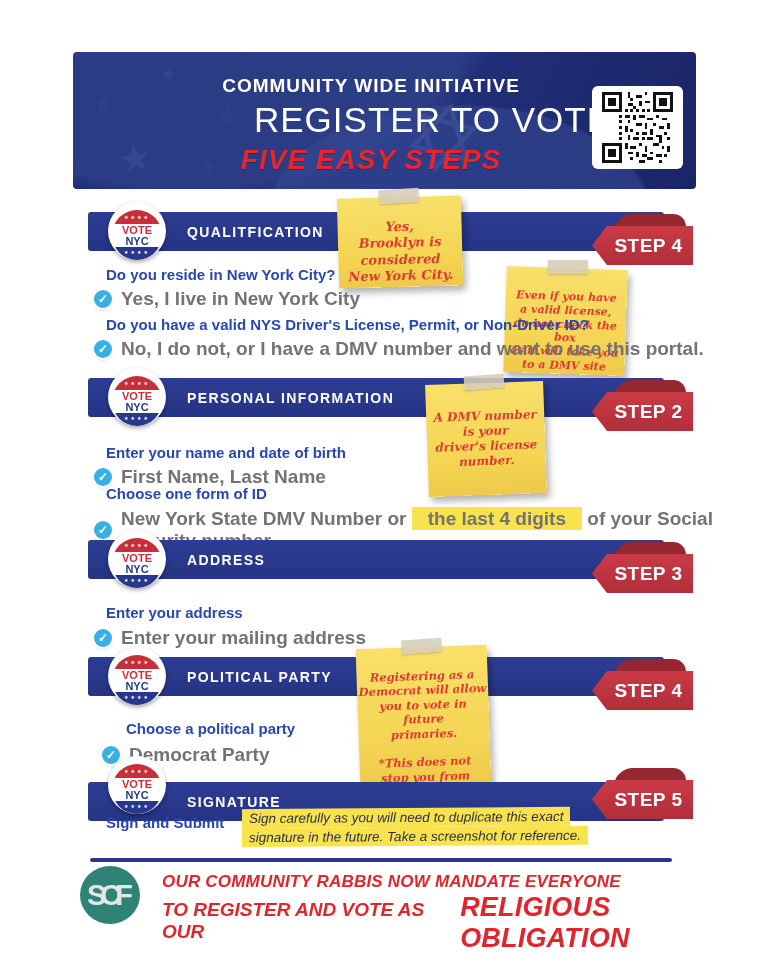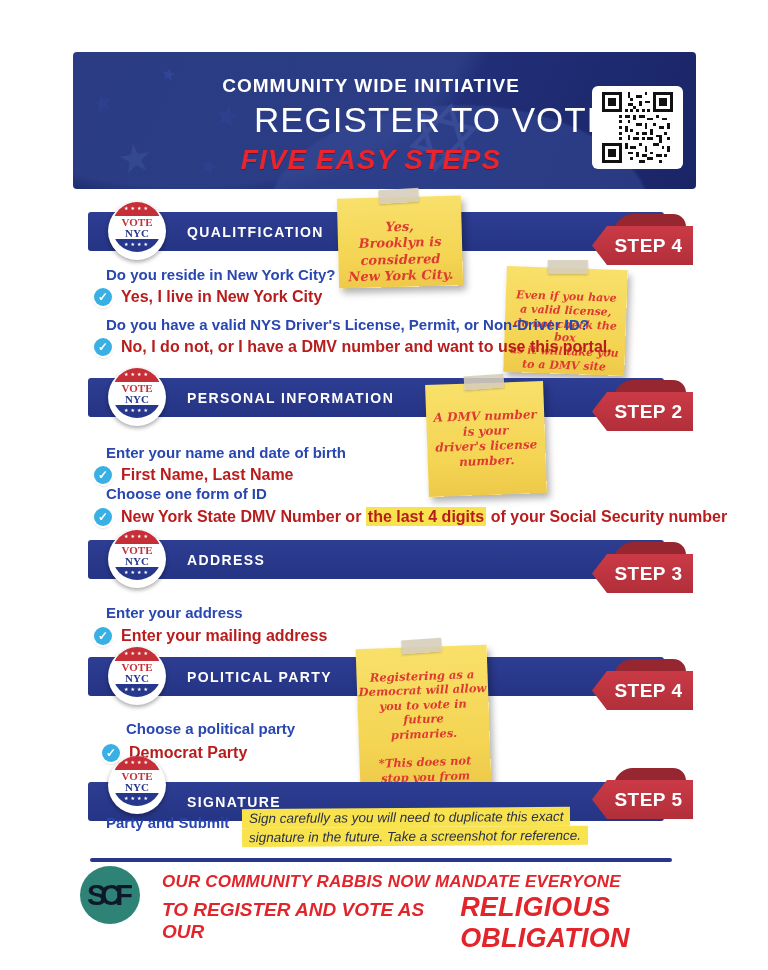--- a/index.html
+++ b/index.html
@@ -30,21 +30,21 @@
 
   
   .bar { position:absolute; left:88px; width:576px; height:39px;
          background:linear-gradient(180deg,#2d3d92,#253484); border-radius:3px;
          display:flex; align-items:center; }
   .bar .stitle { margin-left:99px; color:#ffffff; font-weight:700; font-size:14px; letter-spacing:1.4px; }
 
   
   .vbadge { position:absolute; left:108px; width:58px; height:58px; border-radius:50%;
             background:#fff; box-shadow:0 2px 4px rgba(0,0,0,.35);
-            display:flex; align-items:flex-start; justify-content:center;font-family:Liberation Serif, serif; }
+            display:flex; align-items:flex-end; justify-content:center; }
   .vbadge .inner { width:50px; height:50px; border-radius:50%; overflow:hidden; display:flex; flex-direction:column; }
   .vbadge .btop { flex:0 0 13px; background:#c62f37; color:#fff; font-size:5px; letter-spacing:2px;
                   text-align:center; line-height:14px; }
   .vbadge .bmid { flex:1; background:#fff; display:flex; flex-direction:column; align-items:center; justify-content:center; line-height:.95; }
   .vbadge .bvote { color:#c62f37; font-weight:700; font-size:11px; }
   .vbadge .bnyc  { color:#27388c; font-weight:700; font-size:11px; }
   .vbadge .bbot { flex:0 0 13px; background:#27388c; color:#fff; font-size:5px; letter-spacing:2px;
                   text-align:center; line-height:11px; }
 
   
@@ -56,22 +56,22 @@
                   clip-path:polygon(15px 0, 100% 0, 100% 100%, 15px 100%, 0 50%);
                   display:flex; align-items:center; justify-content:center; padding-left:12px;
                   color:#fff; font-weight:700; font-size:19px; letter-spacing:.5px; }
 
   
   .q { position:absolute; color:#2947b0; font-weight:700; font-size:15px; }
   .a { position:absolute; display:flex; align-items:center; gap:9px; }
   .chk { flex:0 0 auto; width:18px; height:18px; border-radius:50%; background:#39b0e4; color:#fff;
          font-size:12px; font-weight:700; display:flex; align-items:center; justify-content:center;
          box-shadow:0 0 0 2px #fff, 0 2px 3px rgba(0,0,0,.25); }
-  .atext { color:#b91c1c; font-weight:700; font-size:16px; }
-  .hl { background:#f8e34f; padding:1px 2px; }
+  .atext { color:#737373; font-weight:700; font-size:19px; }
+  .hl { background:#f8e34f; padding:1px 16px; }
 
   
   .sticky { position:absolute; background:linear-gradient(180deg,#f8e06a 0%,#f4d452 70%,#eec94a 100%);
             box-shadow:3px 5px 7px rgba(0,0,0,.30); text-align:center; }
   .sticky .stext { font-family:"DejaVu Serif", serif; font-style:italic; font-weight:700;
                    color:#de3a33; white-space:pre-line; line-height:1.25; }
   .tape { position:absolute; top:-8px; left:50%; transform:translateX(-50%) rotate(-2deg);
           width:40px; height:14px; background:rgba(213,205,185,.88); box-shadow:0 1px 2px rgba(0,0,0,.18); }
   .st1 { left:338px; top:197px; width:124px; height:90px; transform:rotate(-1.5deg); padding-top:22px; }
   .st1 .stext { font-size:13px; }
@@ -83,21 +83,21 @@
   .st4 .stext { font-size:11.5px; }
 
   
   .sign-label { position:absolute; left:106px; top:814px; color:#2947b0; font-weight:700; font-size:15px; }
   .mark-line { position:absolute; left:230px; font-style:italic; color:#2a3148; font-size:13.5px;padding-left:12px; }
   .mark-line span { background:#f8e34f; padding:2px 7px; display:inline-block; transform:rotate(-.4deg); }
 
   
   .divider { position:absolute; left:90px; top:858px; width:582px; height:4px; background:#27388c; border-radius:2px; }
   .scf { position:absolute; left:80px; top:866px; width:60px; height:58px; border-radius:50%;
-         background:#2e8376; color:#0f172a; display:flex; align-items:center; justify-content:center;
+         background:#2e8376; color:#e5e5e5; display:flex; align-items:center; justify-content:center;
          font-weight:700; font-size:29px; letter-spacing:-6px; padding-right:6px; }
   .foot-line1 { position:absolute; left:162px; top:872px; color:#e2242b; font-weight:700; font-style:italic;
                 font-size:17px; letter-spacing:.2px; }
   .foot-line2 { position:absolute; left:162px; top:892px; display:flex; align-items:baseline; gap:7px;
                 color:#e2242b; font-weight:700; font-style:italic; }
   .foot-line2 .pfx { font-size:19px; }
   .foot-line2 .emp { font-size:27px; letter-spacing:.2px; }
 </style>
 </head>
 <body>
@@ -283,21 +283,21 @@
         <span class="bvote">VOTE</span>
         <span class="bnyc">NYC</span>
       </div>
       <div class="bbot">★★★★</div>
     </div>
   </div>
   <div class="ribbon" style="top:767px;">
     <div class="curl"></div>
     <div class="band">STEP 5</div>
   </div>
-  <div class="sign-label">Party and Submit</div>
+  <div class="sign-label">Sign and Submit</div>
   <div class="mark-line" style="top:808px;">
     <span>Sign carefully  as you will need to duplicate this exact</span>
   </div>
   <div class="mark-line" style="top:827px;">
     <span>signature in the future. Take a screenshot  for reference.</span>
   </div>
 
   <div class="divider"></div>
   <div class="scf">SCF</div>
   <div class="foot-line1">OUR COMMUNITY RABBIS NOW MANDATE EVERYONE</div>

